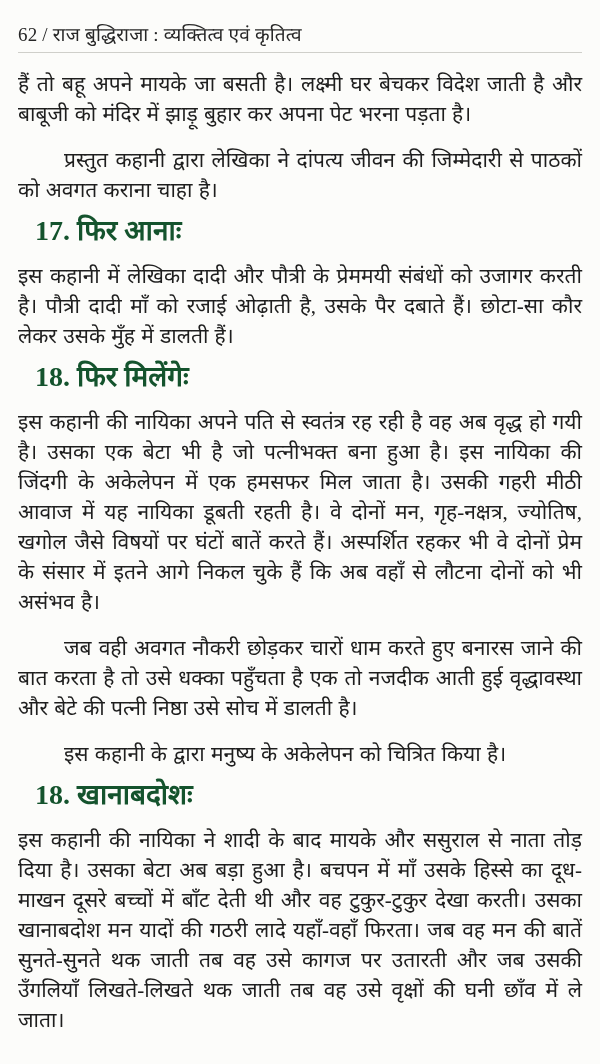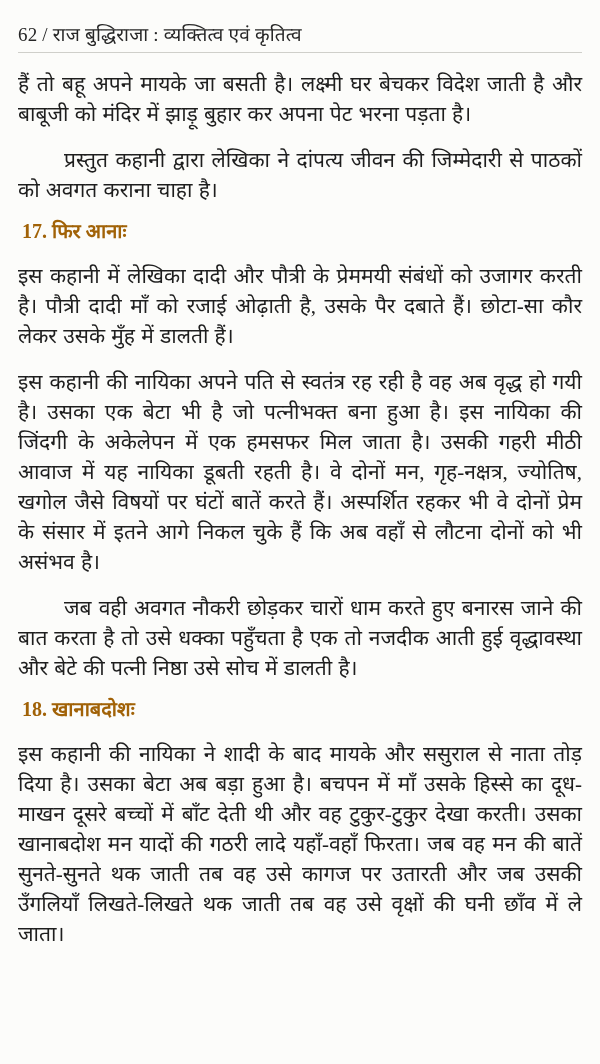--- a/index.html
+++ b/index.html
@@ -34,25 +34,25 @@
     font-size: 21px;
     line-height: 30px;
     text-align: justify;
     margin: 16px 0 7px 0;
     word-spacing: 1px;
   }
   .body-text p.para.indent {
     text-indent: 46px;
   }
   .body-text h2.heading {
-    font-size: 20px;
+    font-size: 28px;
     line-height: 28px;
     font-weight: bold;
-    margin: 12px 0 8px 4px;
-    color: #a16207;
+    margin: 12px 0 8px 17px;
+    color: #14532d;
   }
 </style>
 </head>
 <body>
 
 <div class="page">
 
   <div class="running-head">
     <span>62 / राज बुद्धिराजा : व्यक्तित्व एवं कृतित्व</span>
   </div>
@@ -63,25 +63,27 @@
 
     <p class="para">हैं तो बहू अपने मायके जा बसती है। लक्ष्मी घर बेचकर विदेश जाती है और बाबूजी को मंदिर में झाड़ू बुहार कर अपना पेट भरना पड़ता है।</p>
 
     <p class="para indent">प्रस्तुत कहानी द्वारा लेखिका ने दांपत्य जीवन की जिम्मेदारी से पाठकों को अवगत कराना चाहा है।</p>
 
     <h2 class="heading">17. फिर आनाः</h2>
 
     <p class="para">इस कहानी में लेखिका दादी और पौत्री के प्रेममयी संबंधों को उजागर करती है। पौत्री दादी माँ को रजाई ओढ़ाती है, उसके पैर दबाते हैं। छोटा-सा कौर लेकर उसके मुँह में डालती हैं।</p>
 
 
+    <h2 class="heading">18. फिर मिलेंगेः</h2>
 
     <p class="para">इस कहानी की नायिका अपने पति से स्वतंत्र रह रही है वह अब वृद्ध हो गयी है। उसका एक बेटा भी है जो पत्नीभक्त बना हुआ है। इस नायिका की जिंदगी के अकेलेपन में एक हमसफर मिल जाता है। उसकी गहरी मीठी आवाज में यह नायिका डूबती रहती है। वे दोनों मन, गृह-नक्षत्र, ज्योतिष, खगोल जैसे विषयों पर घंटों बातें करते हैं। अस्पर्शित रहकर भी वे दोनों प्रेम के संसार में इतने आगे निकल चुके हैं कि अब वहाँ से लौटना दोनों को भी असंभव है।</p>
 
     <p class="para indent">जब वही अवगत नौकरी छोड़कर चारों धाम करते हुए बनारस जाने की बात करता है तो उसे धक्का पहुँचता है एक तो नजदीक आती हुई वृद्धावस्था और बेटे की पत्नी निष्ठा उसे सोच में डालती है।</p>
 
 
+    <p class="para indent">इस कहानी के द्वारा मनुष्य के अकेलेपन को चित्रित किया है।</p>
 
     <h2 class="heading">18. खानाबदोशः</h2>
 
     <p class="para">इस कहानी की नायिका ने शादी के बाद मायके और ससुराल से नाता तोड़ दिया है। उसका बेटा अब बड़ा हुआ है। बचपन में माँ उसके हिस्से का दूध-माखन दूसरे बच्चों में बाँट देती थी और वह टुकुर-टुकुर देखा करती। उसका खानाबदोश मन यादों की गठरी लादे यहाँ-वहाँ फिरता। जब वह मन की बातें सुनते-सुनते थक जाती तब वह उसे कागज पर उतारती और जब उसकी उँगलियाँ लिखते-लिखते थक जाती तब वह उसे वृक्षों की घनी छाँव में ले जाता।</p>
 
   </main>
 </div>
 
 </body></html>

